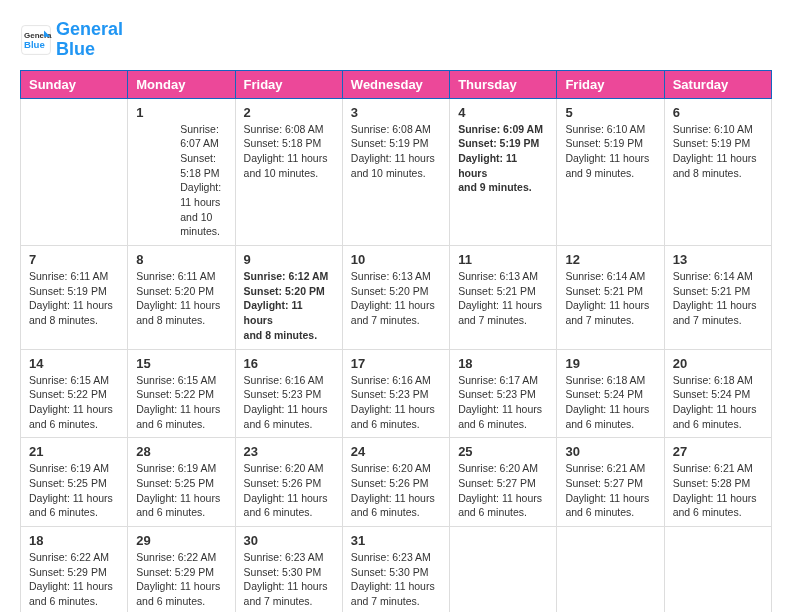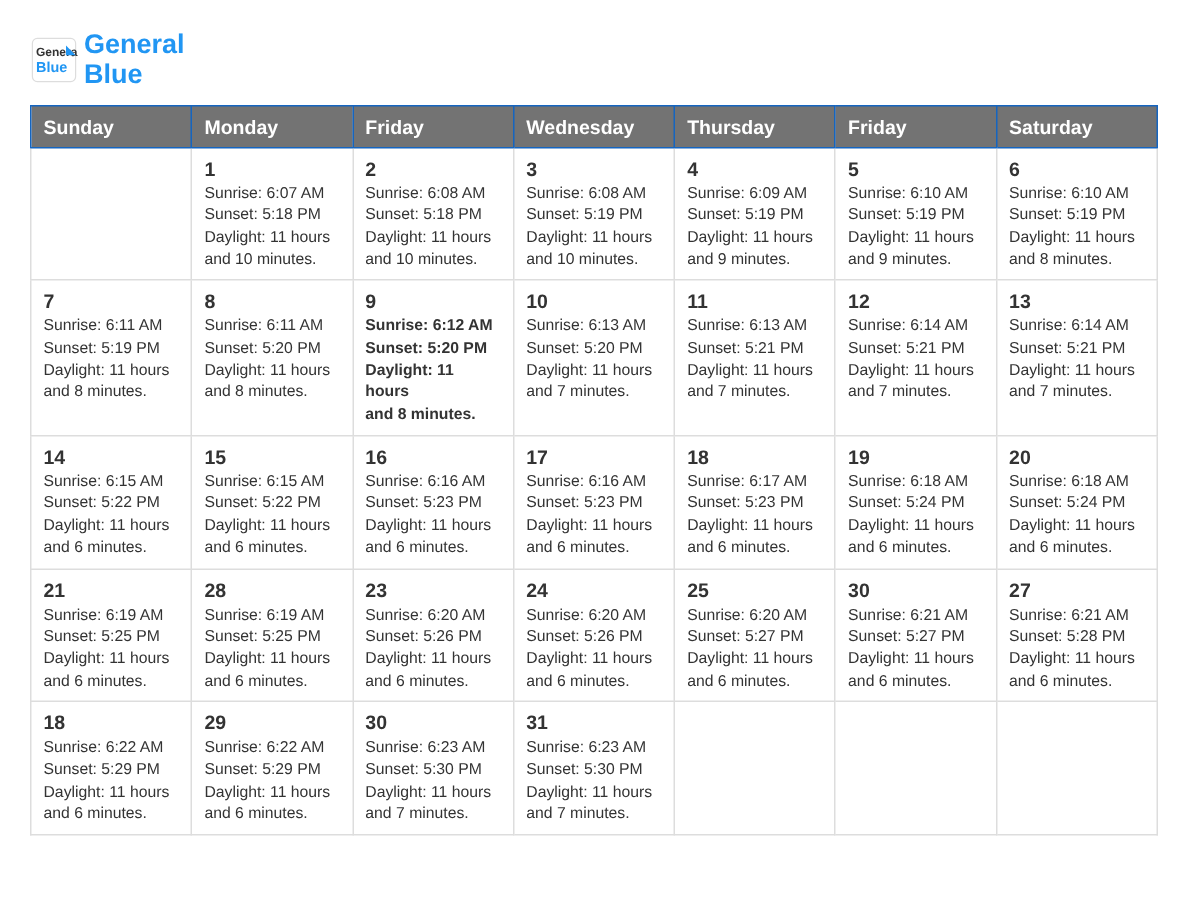--- a/index.html
+++ b/index.html
@@ -43,21 +43,21 @@
     .subtitle {
       font-size: 14px;
       color: #555;
     }
     table {
       width: 100%;
       border-collapse: collapse;
       font-size: 11px;
     }
     thead tr th {
-      background: #737373;
+      background: #ec4899;
       color: #fff;
       text-align: left;
       padding: 6px 8px;
       font-size: 13px;
       font-weight: bold;
       border: 1px solid #1565C0;
     }
     tbody tr {
       border-bottom: 1px solid #ccc;
     }
@@ -113,42 +113,42 @@
         <th>Thursday</th>
         <th>Friday</th>
         <th>Saturday</th>
       </tr>
   </thead>
   <tbody id="calendar-body">
   <tr>
         <td></td>
         <td>
           <div class="day-num">1</div>
-          <div class="day-info" style="white-space: pre-line;">Sunrise: 6:07 AM
+          <div class="day-info" style="white-space: pre-line; margin-left: 44px;">Sunrise: 6:07 AM
 Sunset: 5:18 PM
 Daylight: 11 hours
 and 10 minutes.</div>
         </td>
         <td>
           <div class="day-num">2</div>
           <div class="day-info" style="white-space: pre-line;">Sunrise: 6:08 AM
 Sunset: 5:18 PM
 Daylight: 11 hours
 and 10 minutes.</div>
         </td>
         <td>
           <div class="day-num">3</div>
           <div class="day-info" style="white-space: pre-line;">Sunrise: 6:08 AM
 Sunset: 5:19 PM
 Daylight: 11 hours
 and 10 minutes.</div>
         </td>
         <td>
           <div class="day-num">4</div>
-          <div class="day-info" style="white-space: pre-line;">Sunrise: 6:09 AM
+          <div class="day-info" style="white-space: pre-line; font-weight: bold;">Sunrise: 6:09 AM
 Sunset: 5:19 PM
 Daylight: 11 hours
 and 9 minutes.</div>
         </td>
         <td>
           <div class="day-num">5</div>
           <div class="day-info" style="white-space: pre-line;">Sunrise: 6:10 AM
 Sunset: 5:19 PM
 Daylight: 11 hours
 and 9 minutes.</div>

